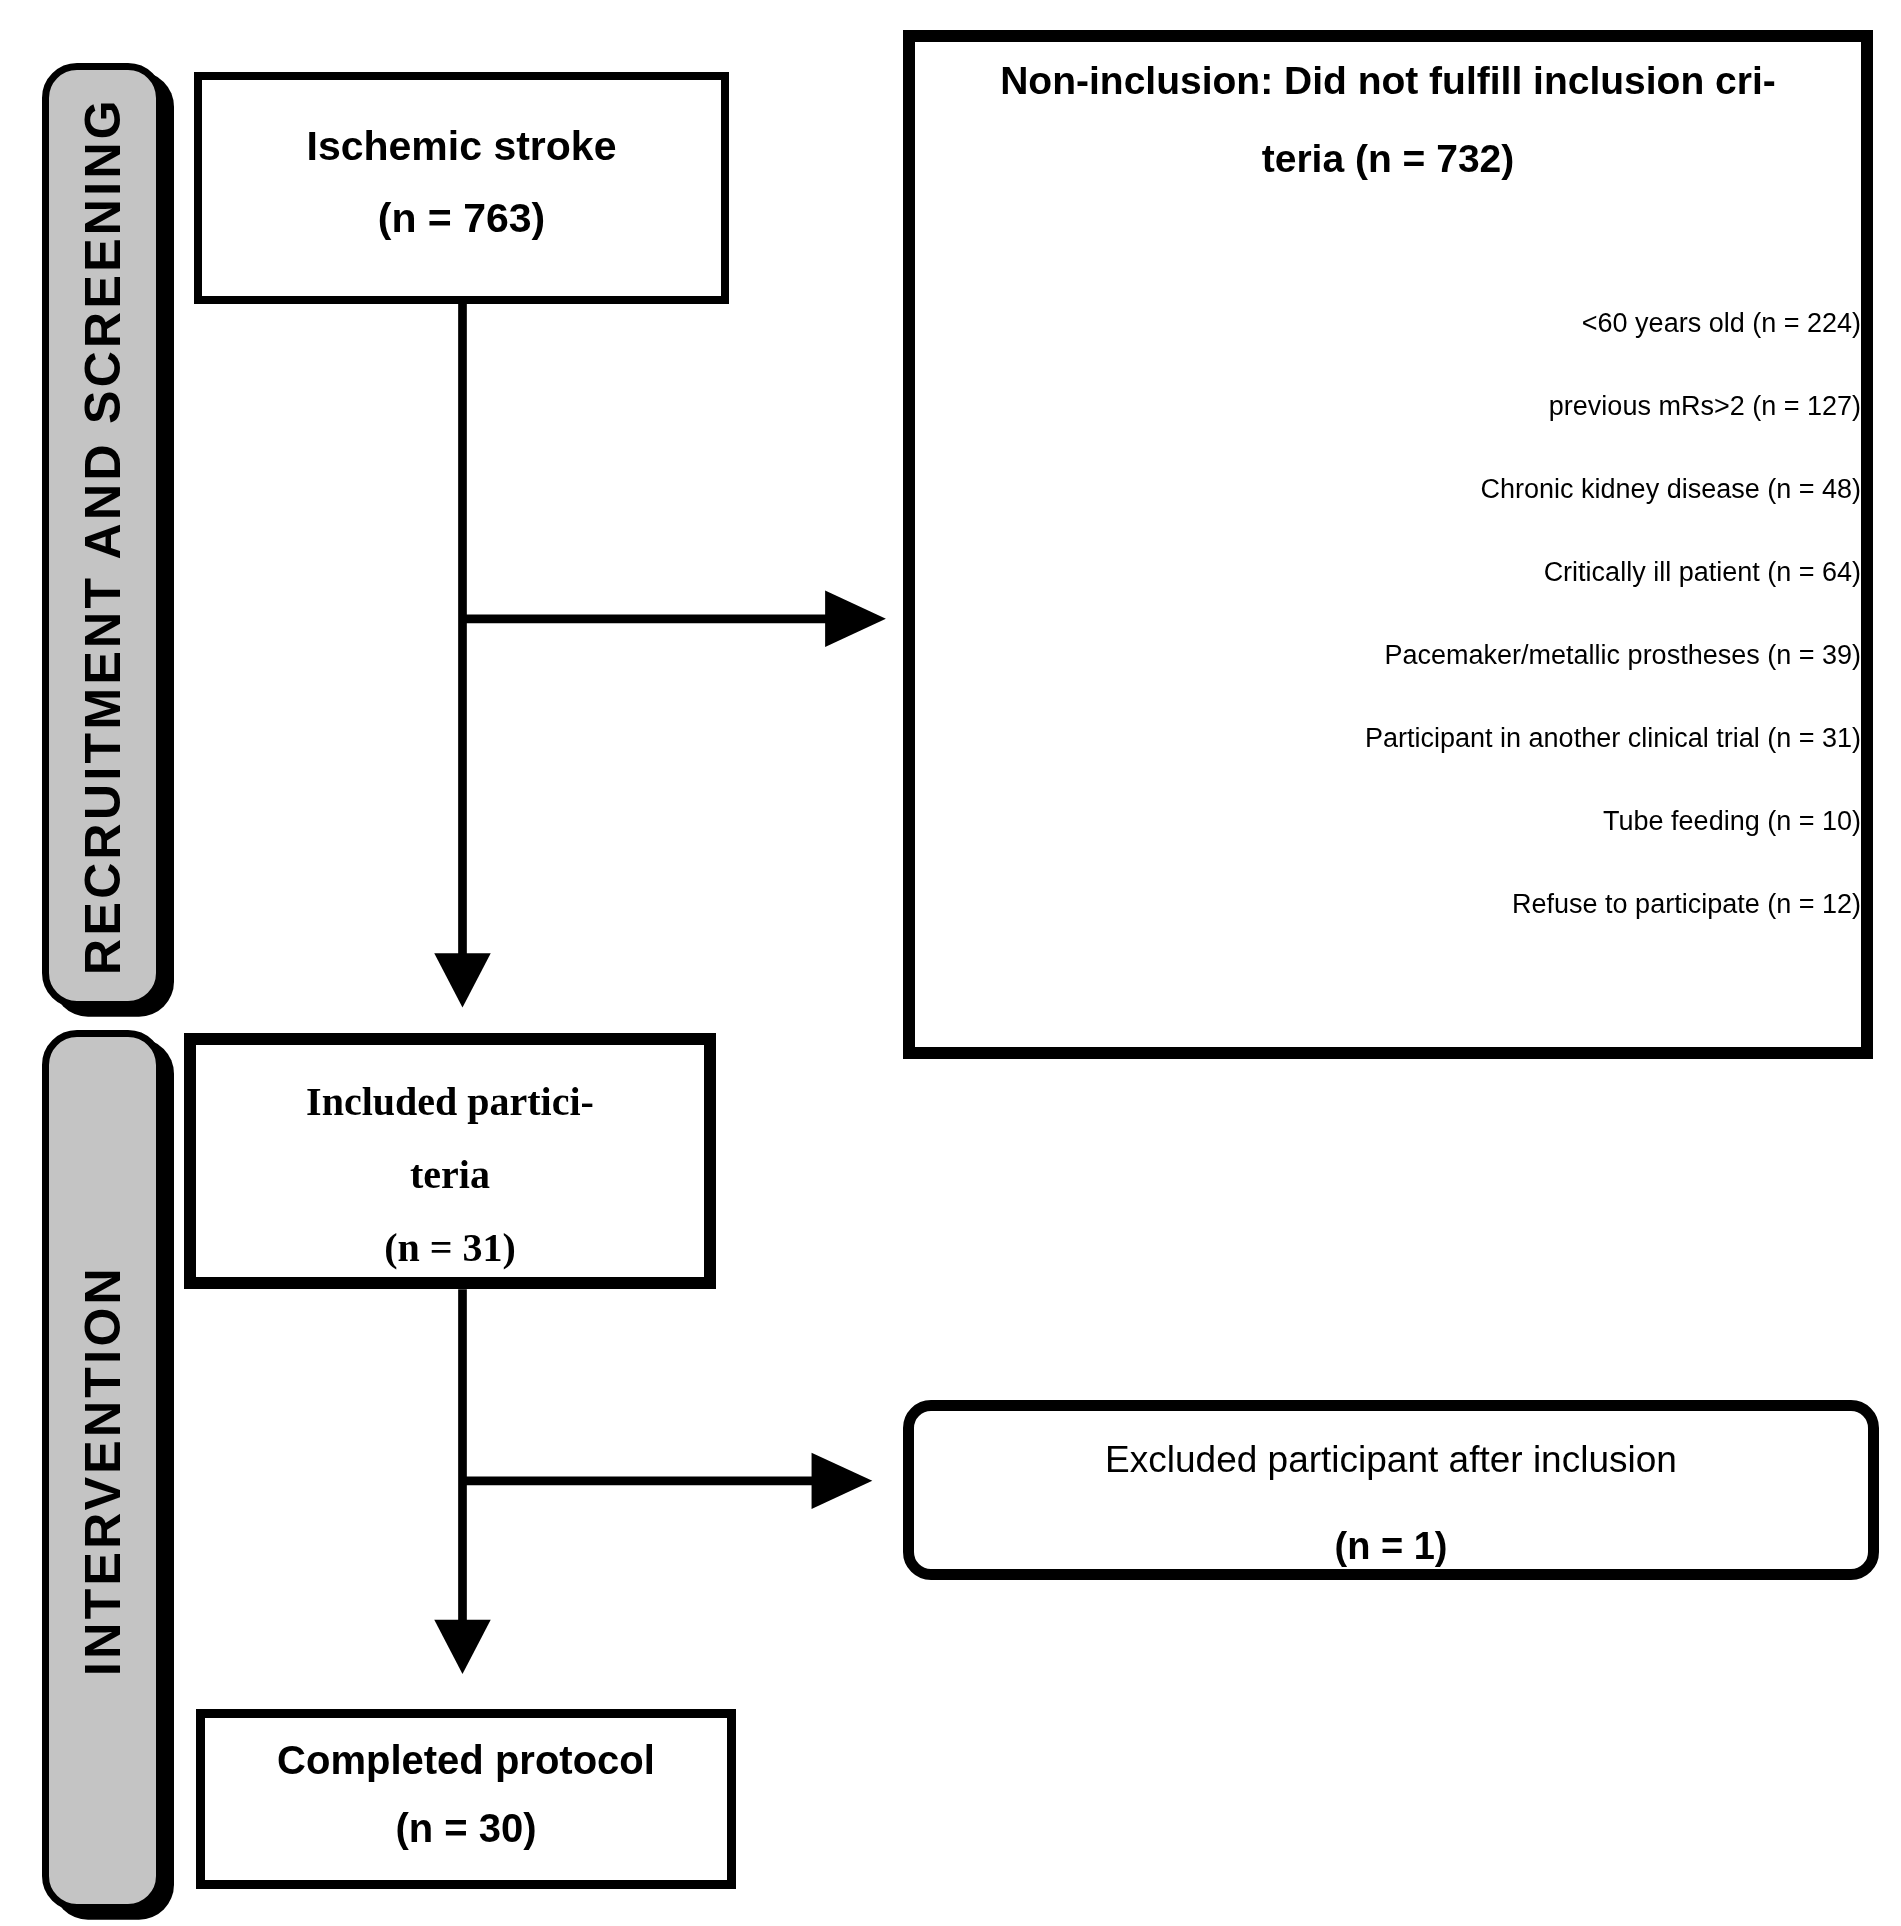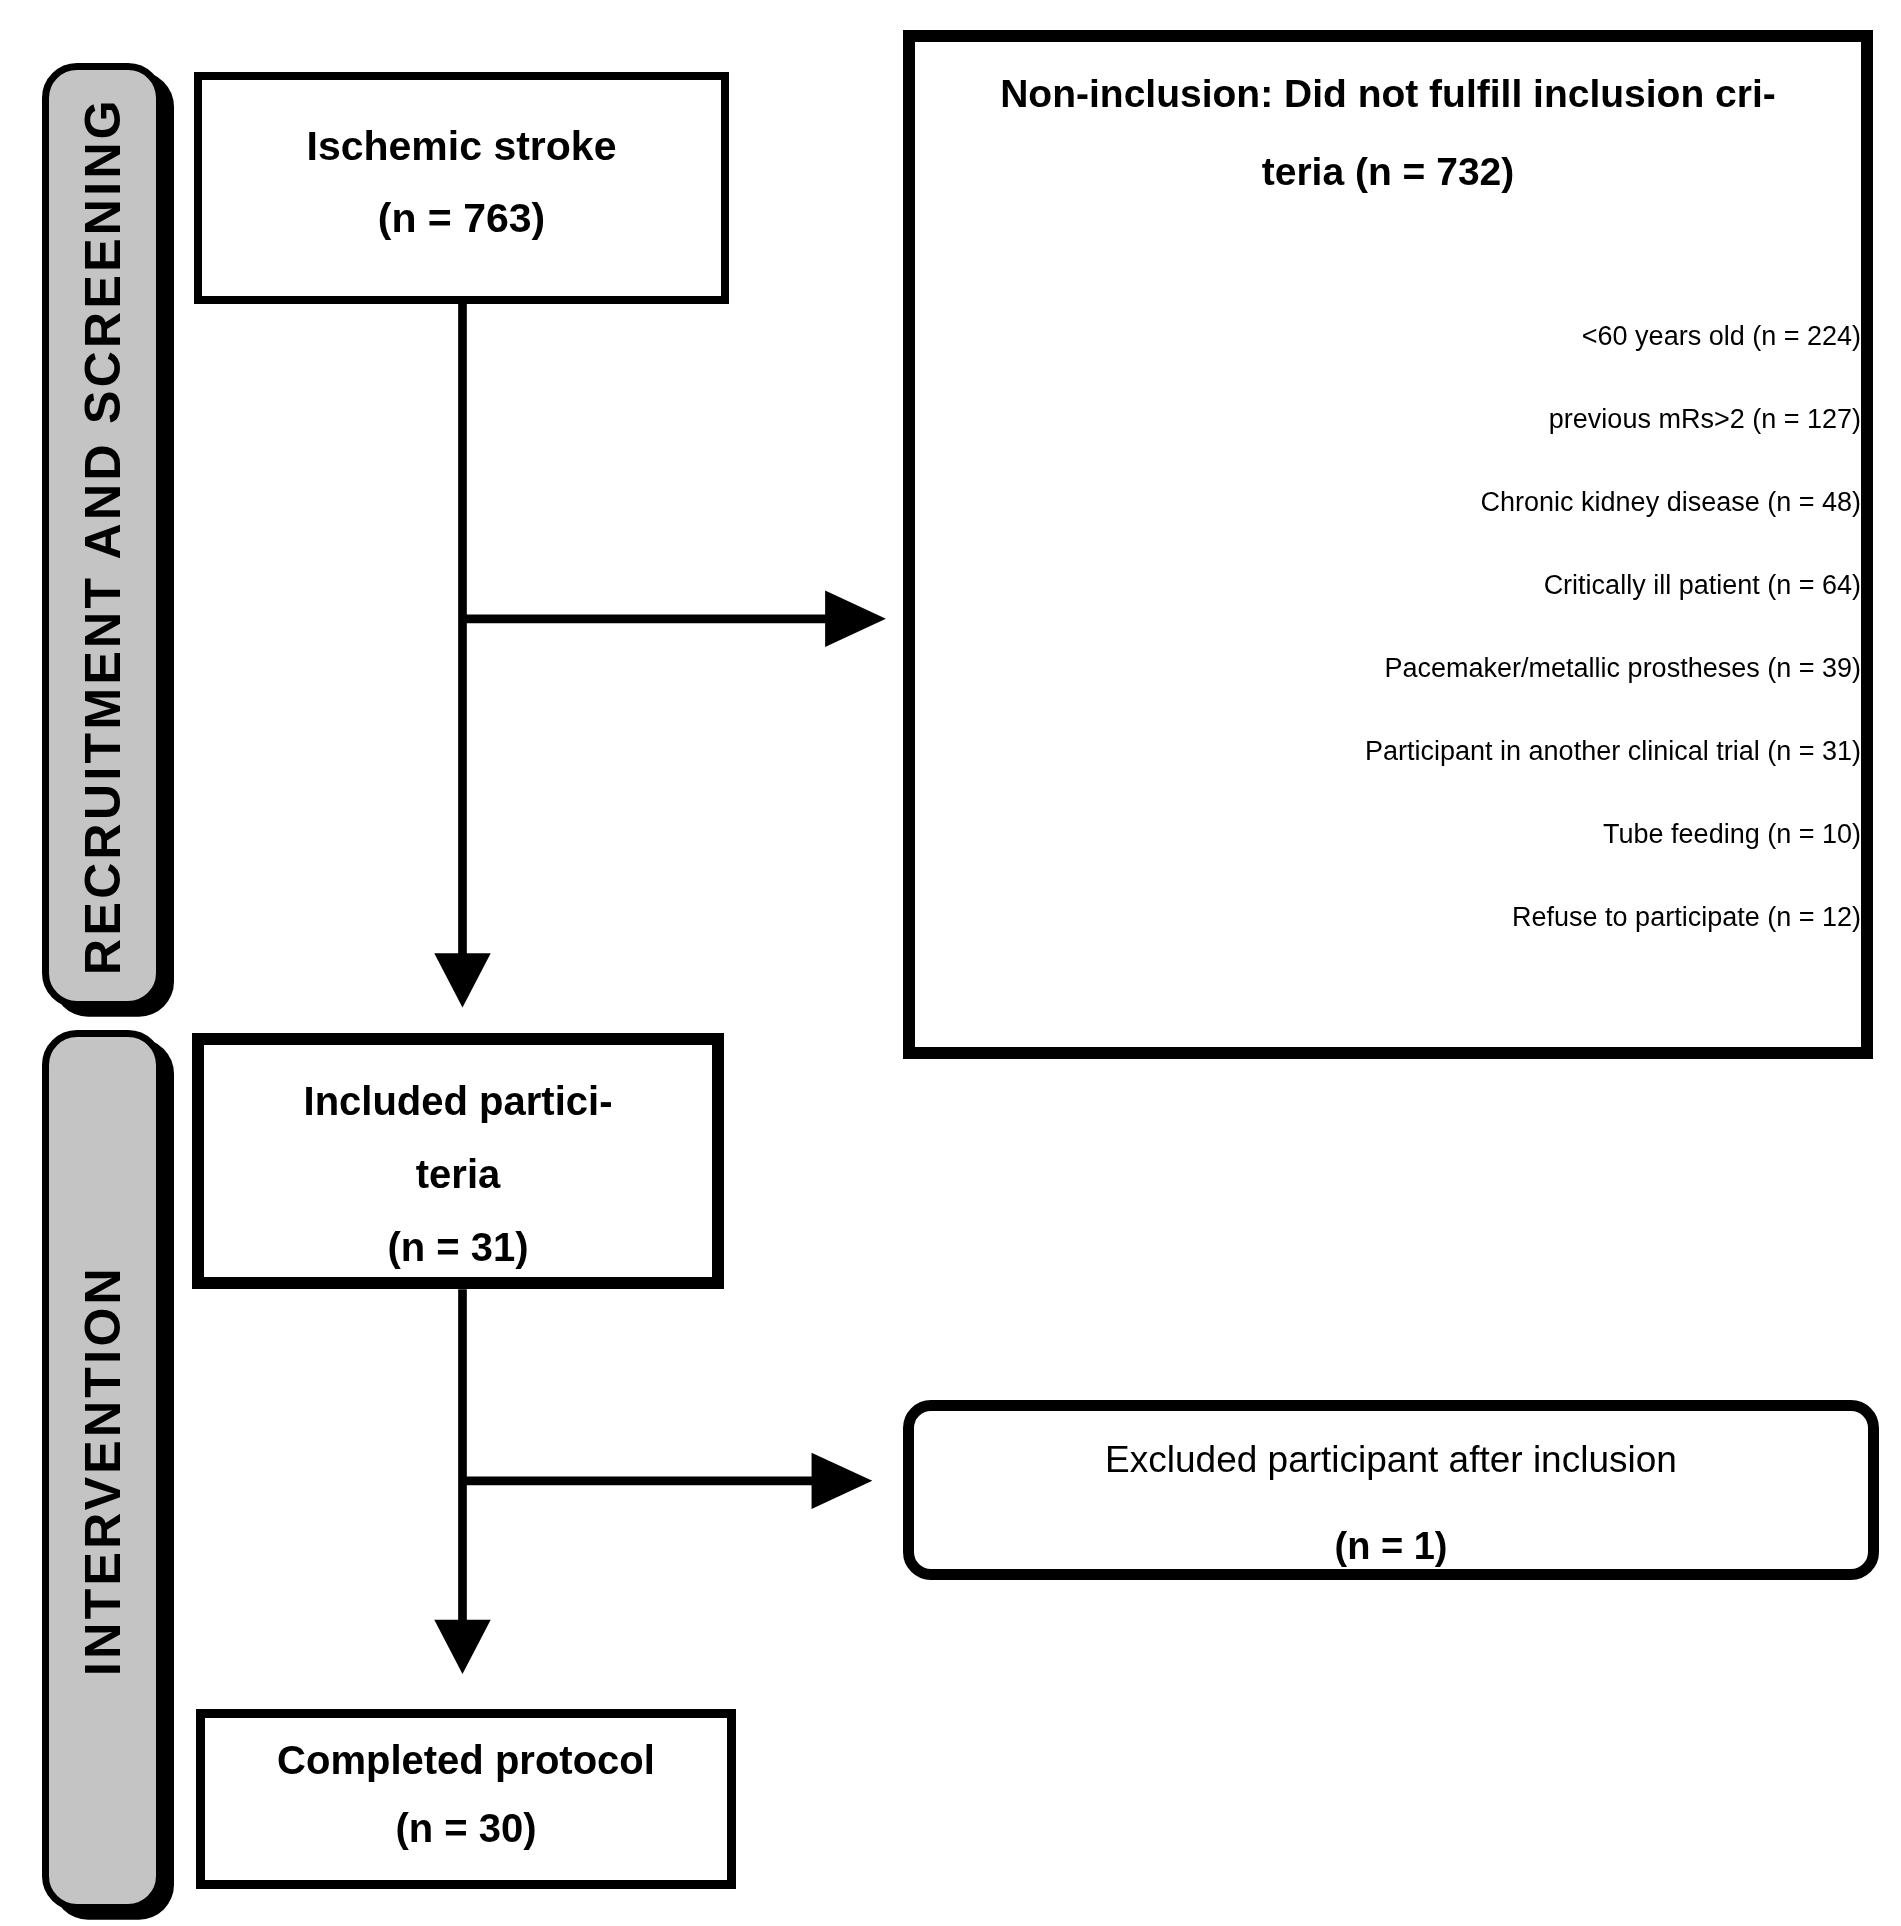--- a/index.html
+++ b/index.html
@@ -37,26 +37,27 @@
     border-style:solid;border-color:var(--line,#000);
     box-sizing:border-box;text-align:center;
   }
   #box-ischemic{
     left:194px;top:72px;width:535px;height:232px;border-width:8.7px;
     font-weight:bold;font-size:41px;line-height:72px;padding-top:30px;
   }
   #box-noninclusion{
     left:903px;top:30px;width:970px;height:1029px;border-width:12px;
   }
-  .noninc-title{font-weight:bold;font-size:39px;line-height:78px;padding-top:13px;}
+  .noninc-title{font-weight:bold;font-size:39px;line-height:78px;}
   .noninc-list{margin-top:84px;font-size:27px;line-height:83px;text-align:right;}
   #box-included{
-    left:192px;top:1033px;width:532px;height:256px;border-width:12px;
+    left:184px;top:1033px;width:532px;height:256px;border-width:12px;
     font-weight:bold;font-size:40px;line-height:73px;padding-top:19.5px;
     overflow:hidden;
+    font-family:Liberation Serif, serif;
   }
   #box-excluded{
     left:903px;top:1400px;width:976px;height:180px;border-width:11px;
     font-size:37px;line-height:54px;padding-top:22px;border-radius:28px;
   }
   .excl-n{font-weight:bold;font-size:38px;margin-top:32px;}
   #box-completed{
     left:196px;top:1709px;width:540px;height:180px;border-width:9.8px;
     font-weight:bold;font-size:40px;line-height:68px;padding-top:8px;
   }

